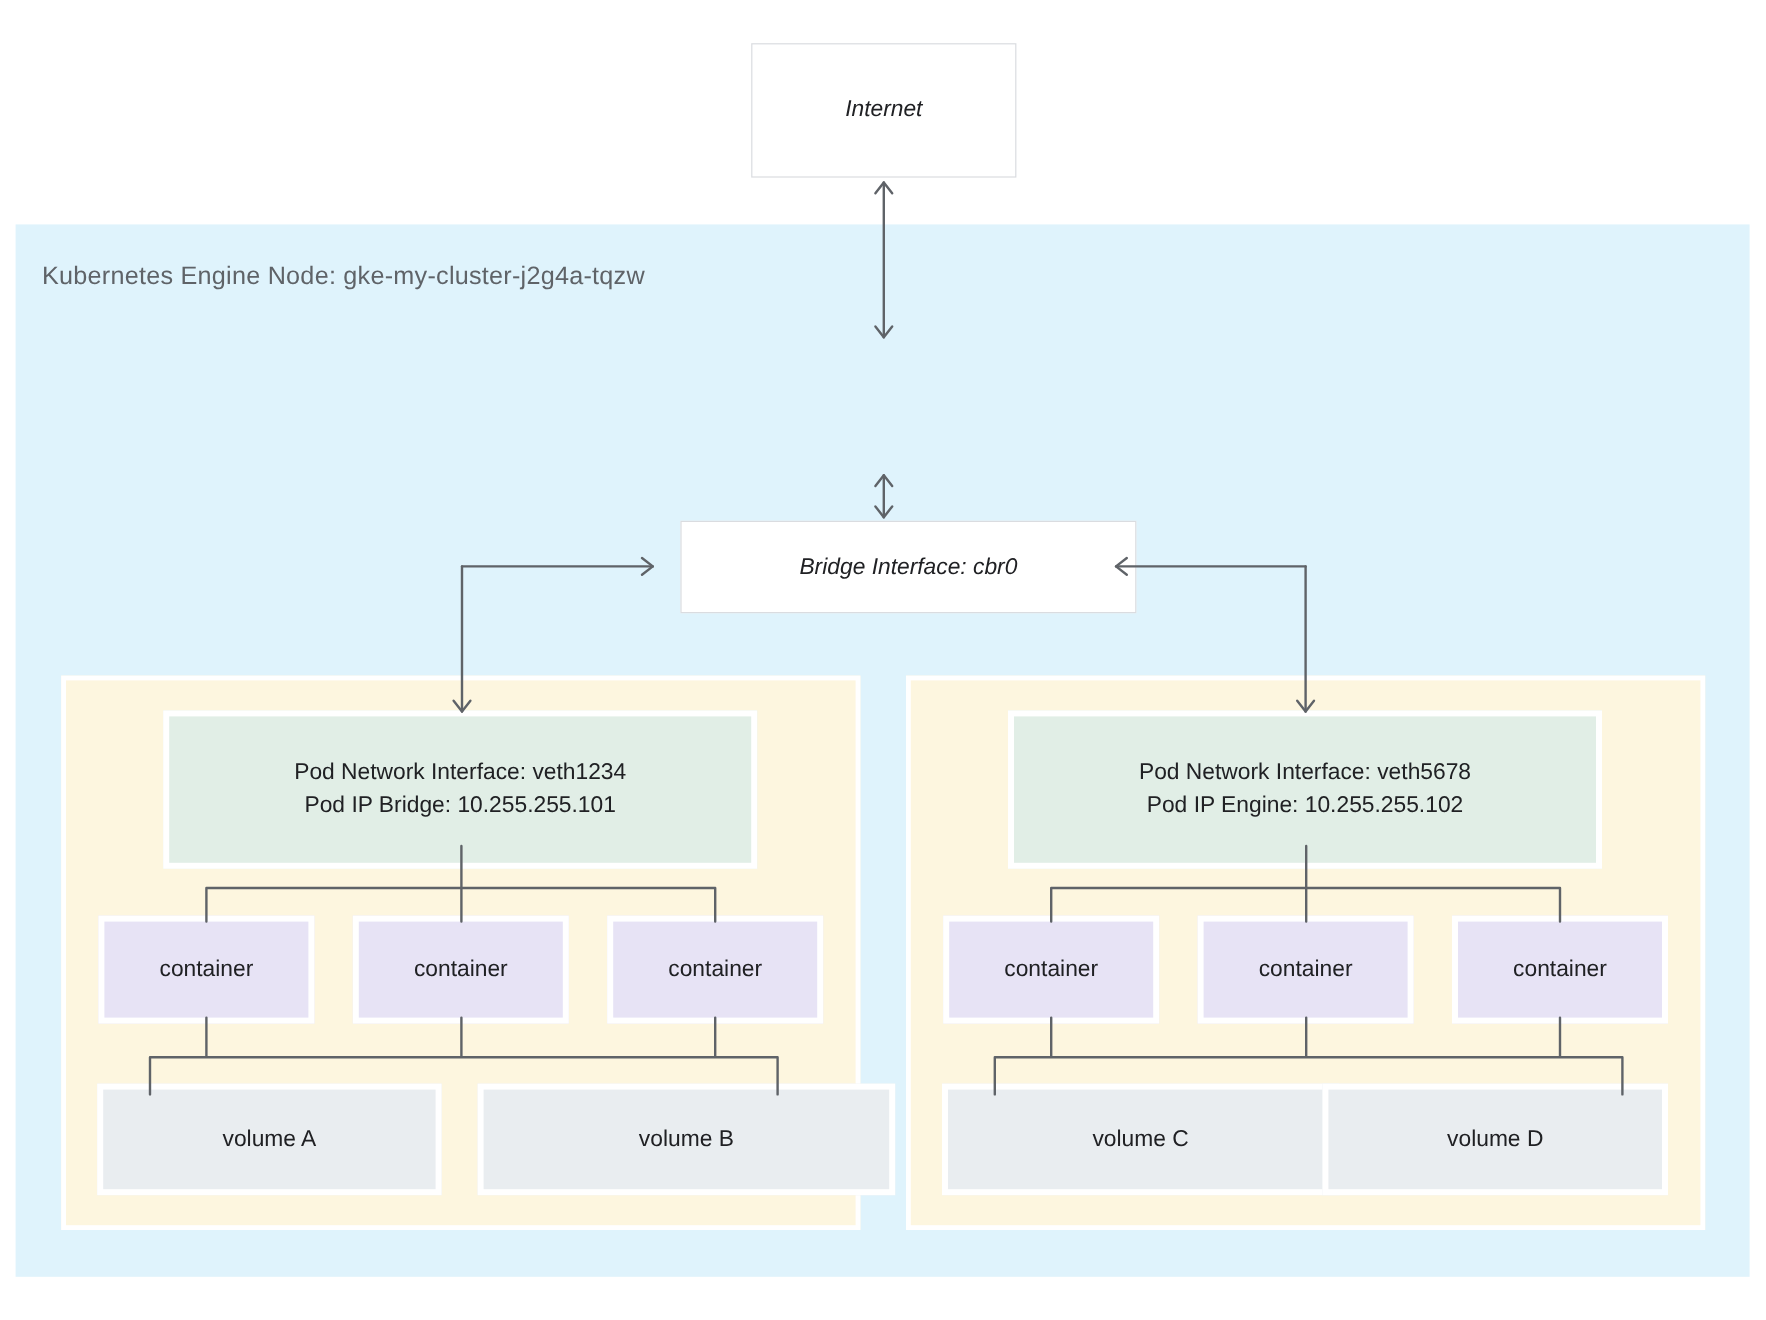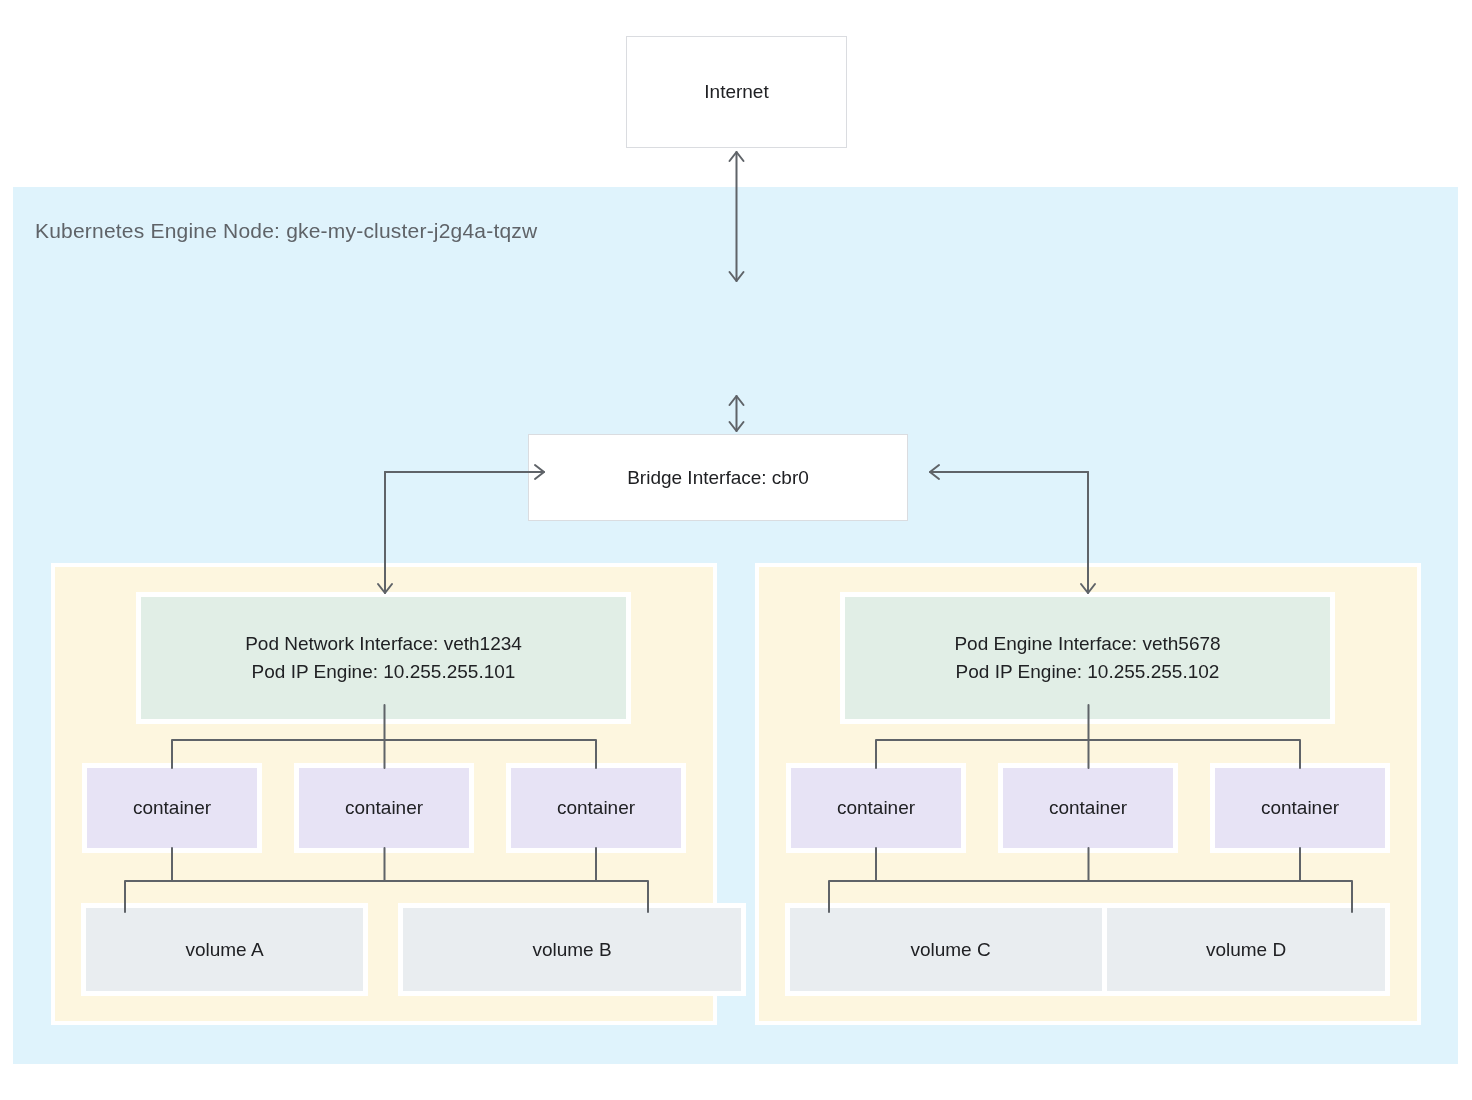--- a/index.html
+++ b/index.html
@@ -35,24 +35,25 @@
   }
   .wbox{ 
     position:absolute;
     background:var(--box-bg);
     border:1.5px solid var(--box-border);
     display:flex;flex-direction:column;align-items:center;justify-content:center;
     font-size:19px;color:var(--text-dark);
     line-height:28px;
     text-align:center;
     z-index:10;
+    font-style:italic;
   }
   .internet-box{left:626px;top:36px;width:221px;height:112px;}
   .node-if-box{left:547px;top:284px;width:380px;height:108px;}
-  .bridge-box{left:528px;top:434px;width:380px;height:87px;}
+  .bridge-box{left:567px;top:434px;width:380px;height:77px;}
   .pod{
     position:absolute;top:563px;width:666px;height:462px;
     background:var(--pod-bg);
     border:4px solid #ffffff;
     z-index:2;
   }
   .pod-left{left:51px;}
   .pod-right{left:755px;}
   .tintbox{
     position:absolute;
@@ -118,25 +119,25 @@
     <div>Internet</div>
   </div>
 
 
   <div class="wbox bridge-box">
     <div>Bridge Interface: cbr0</div>
   </div>
 
   <div class="tintbox pod-if pod-if-left">
     <div>Pod Network Interface: veth1234</div>
-    <div>Pod IP Engine: 10.255.255.101</div>
+    <div>Pod IP Bridge: 10.255.255.101</div>
   </div>
 
   <div class="tintbox pod-if pod-if-right">
-    <div>Pod Engine Interface: veth5678</div>
+    <div>Pod Network Interface: veth5678</div>
     <div>Pod IP Engine: 10.255.255.102</div>
   </div>
 
   <div class="tintbox container-box" style="left:82px;">
       <span>container</span>
     </div>
   <div class="tintbox container-box" style="left:294px;">
       <span>container</span>
     </div>
   <div class="tintbox container-box" style="left:506px;">

